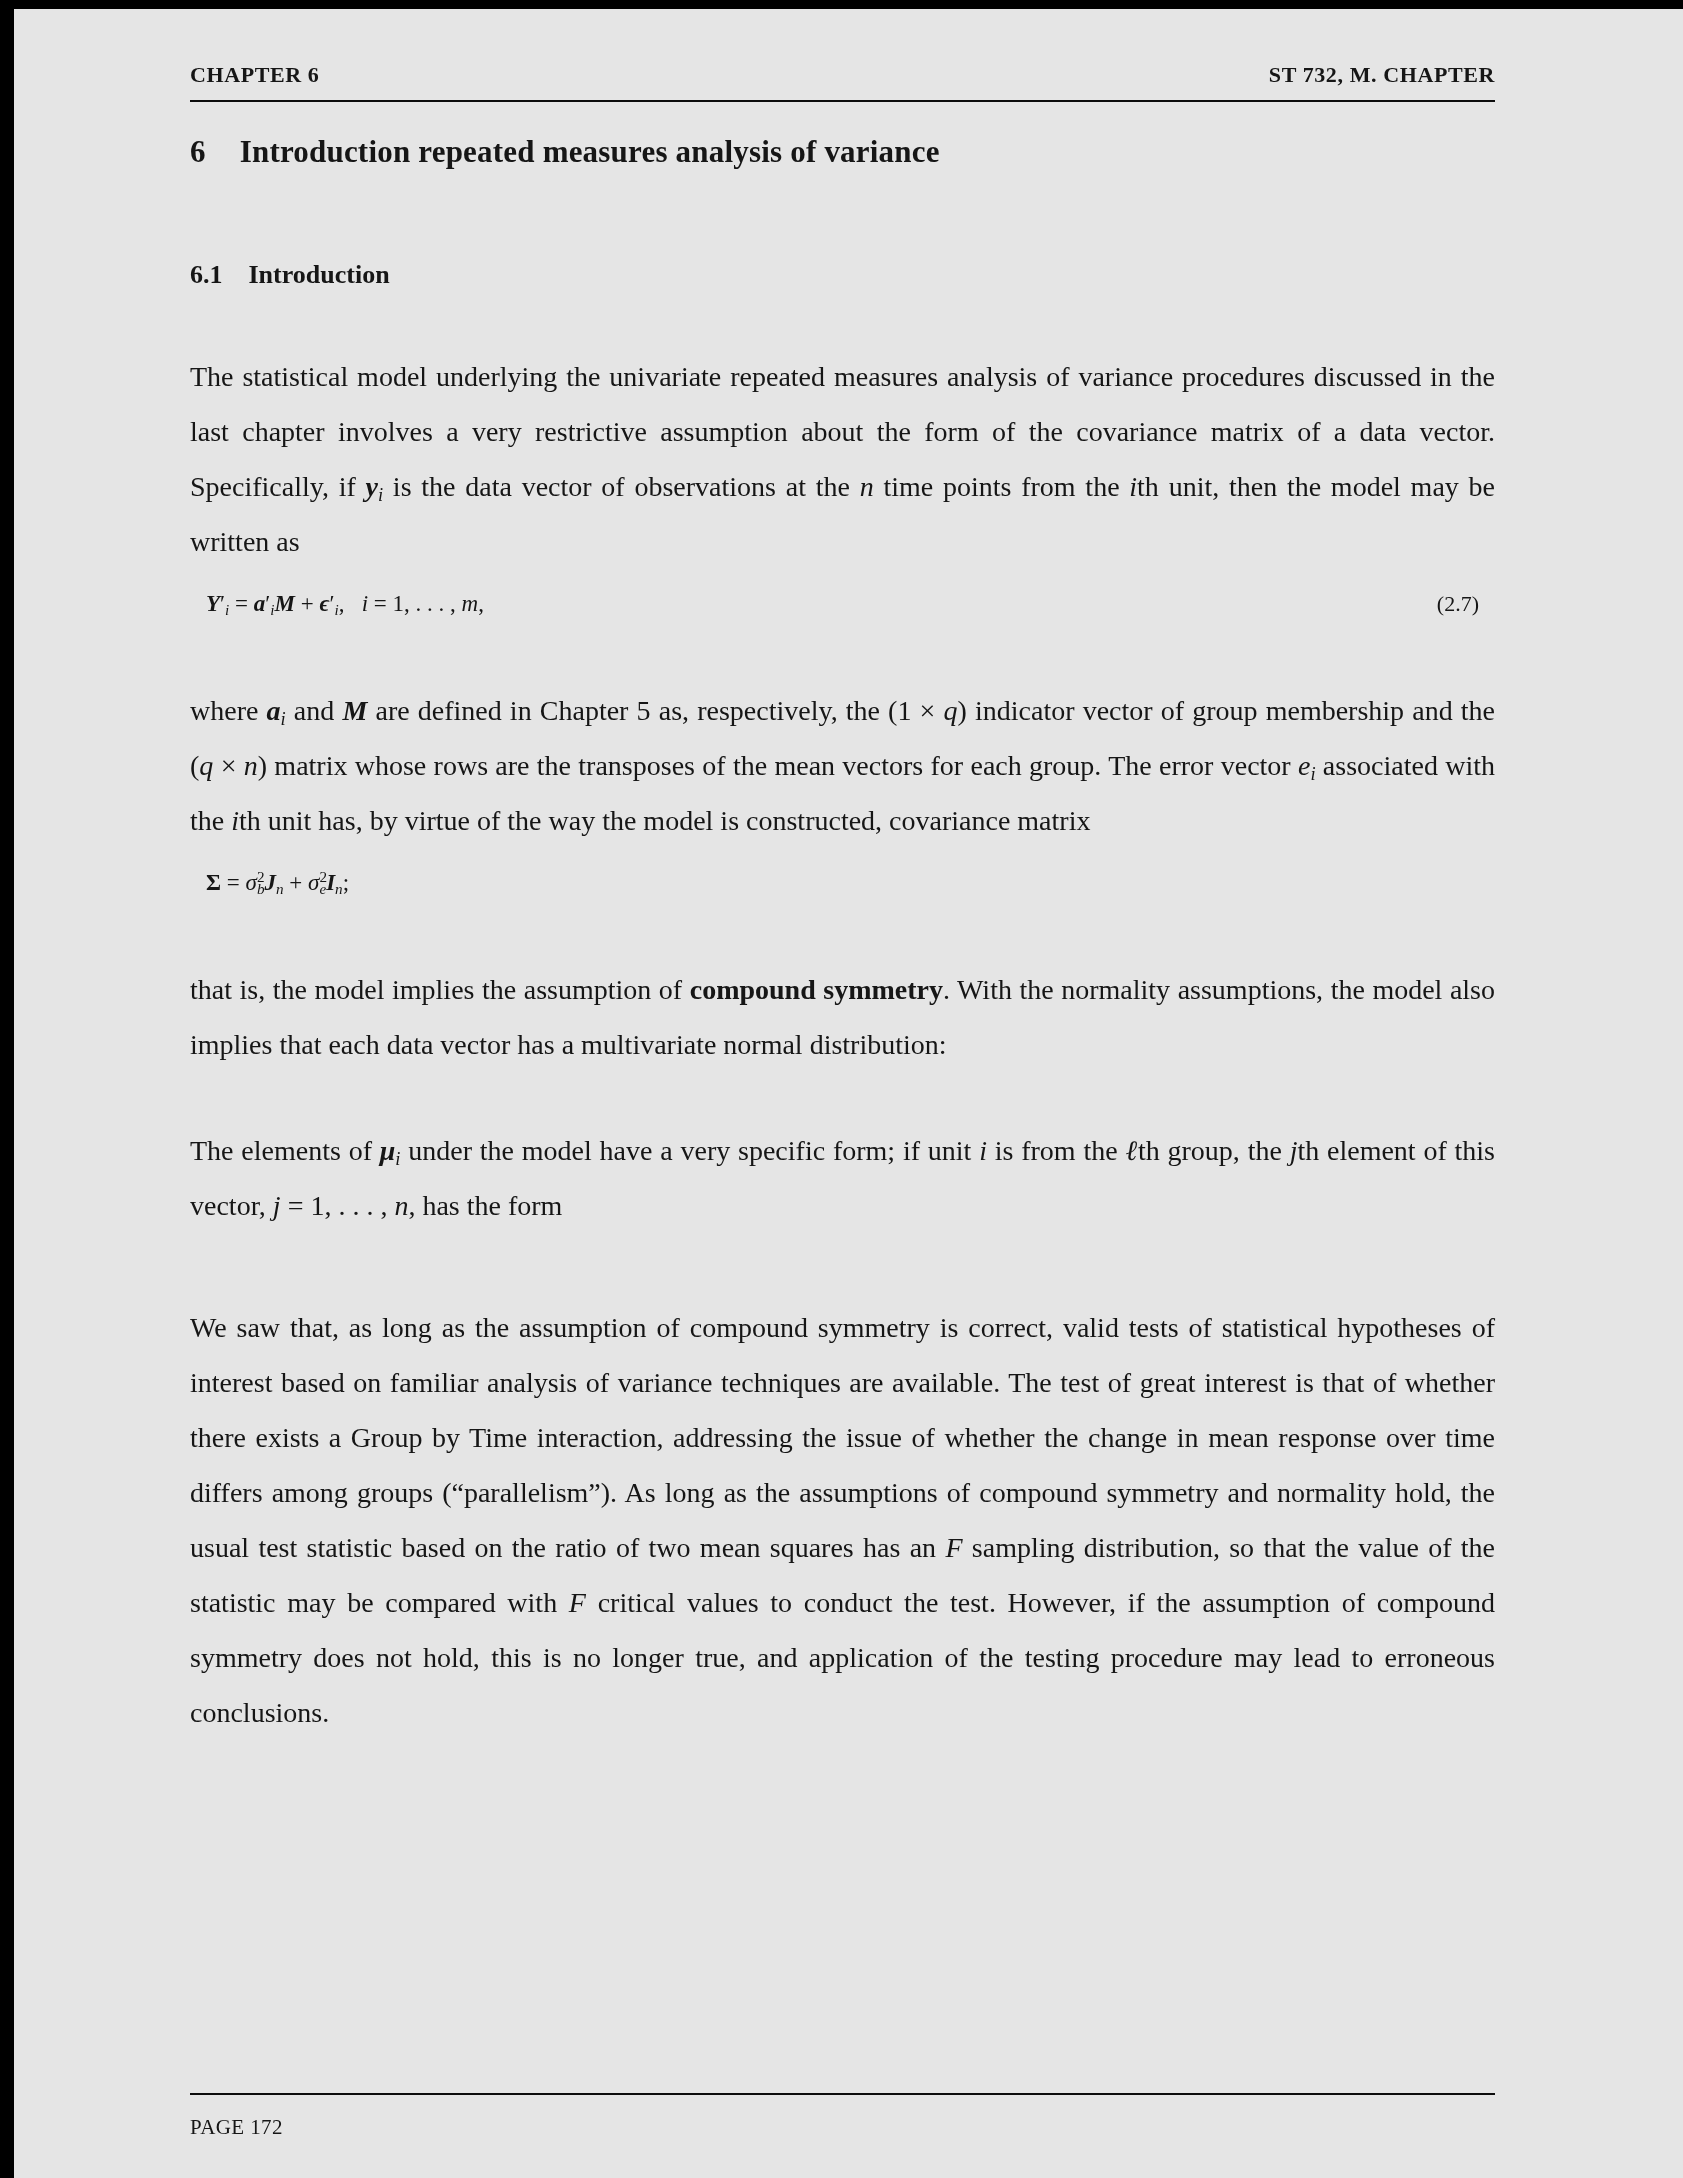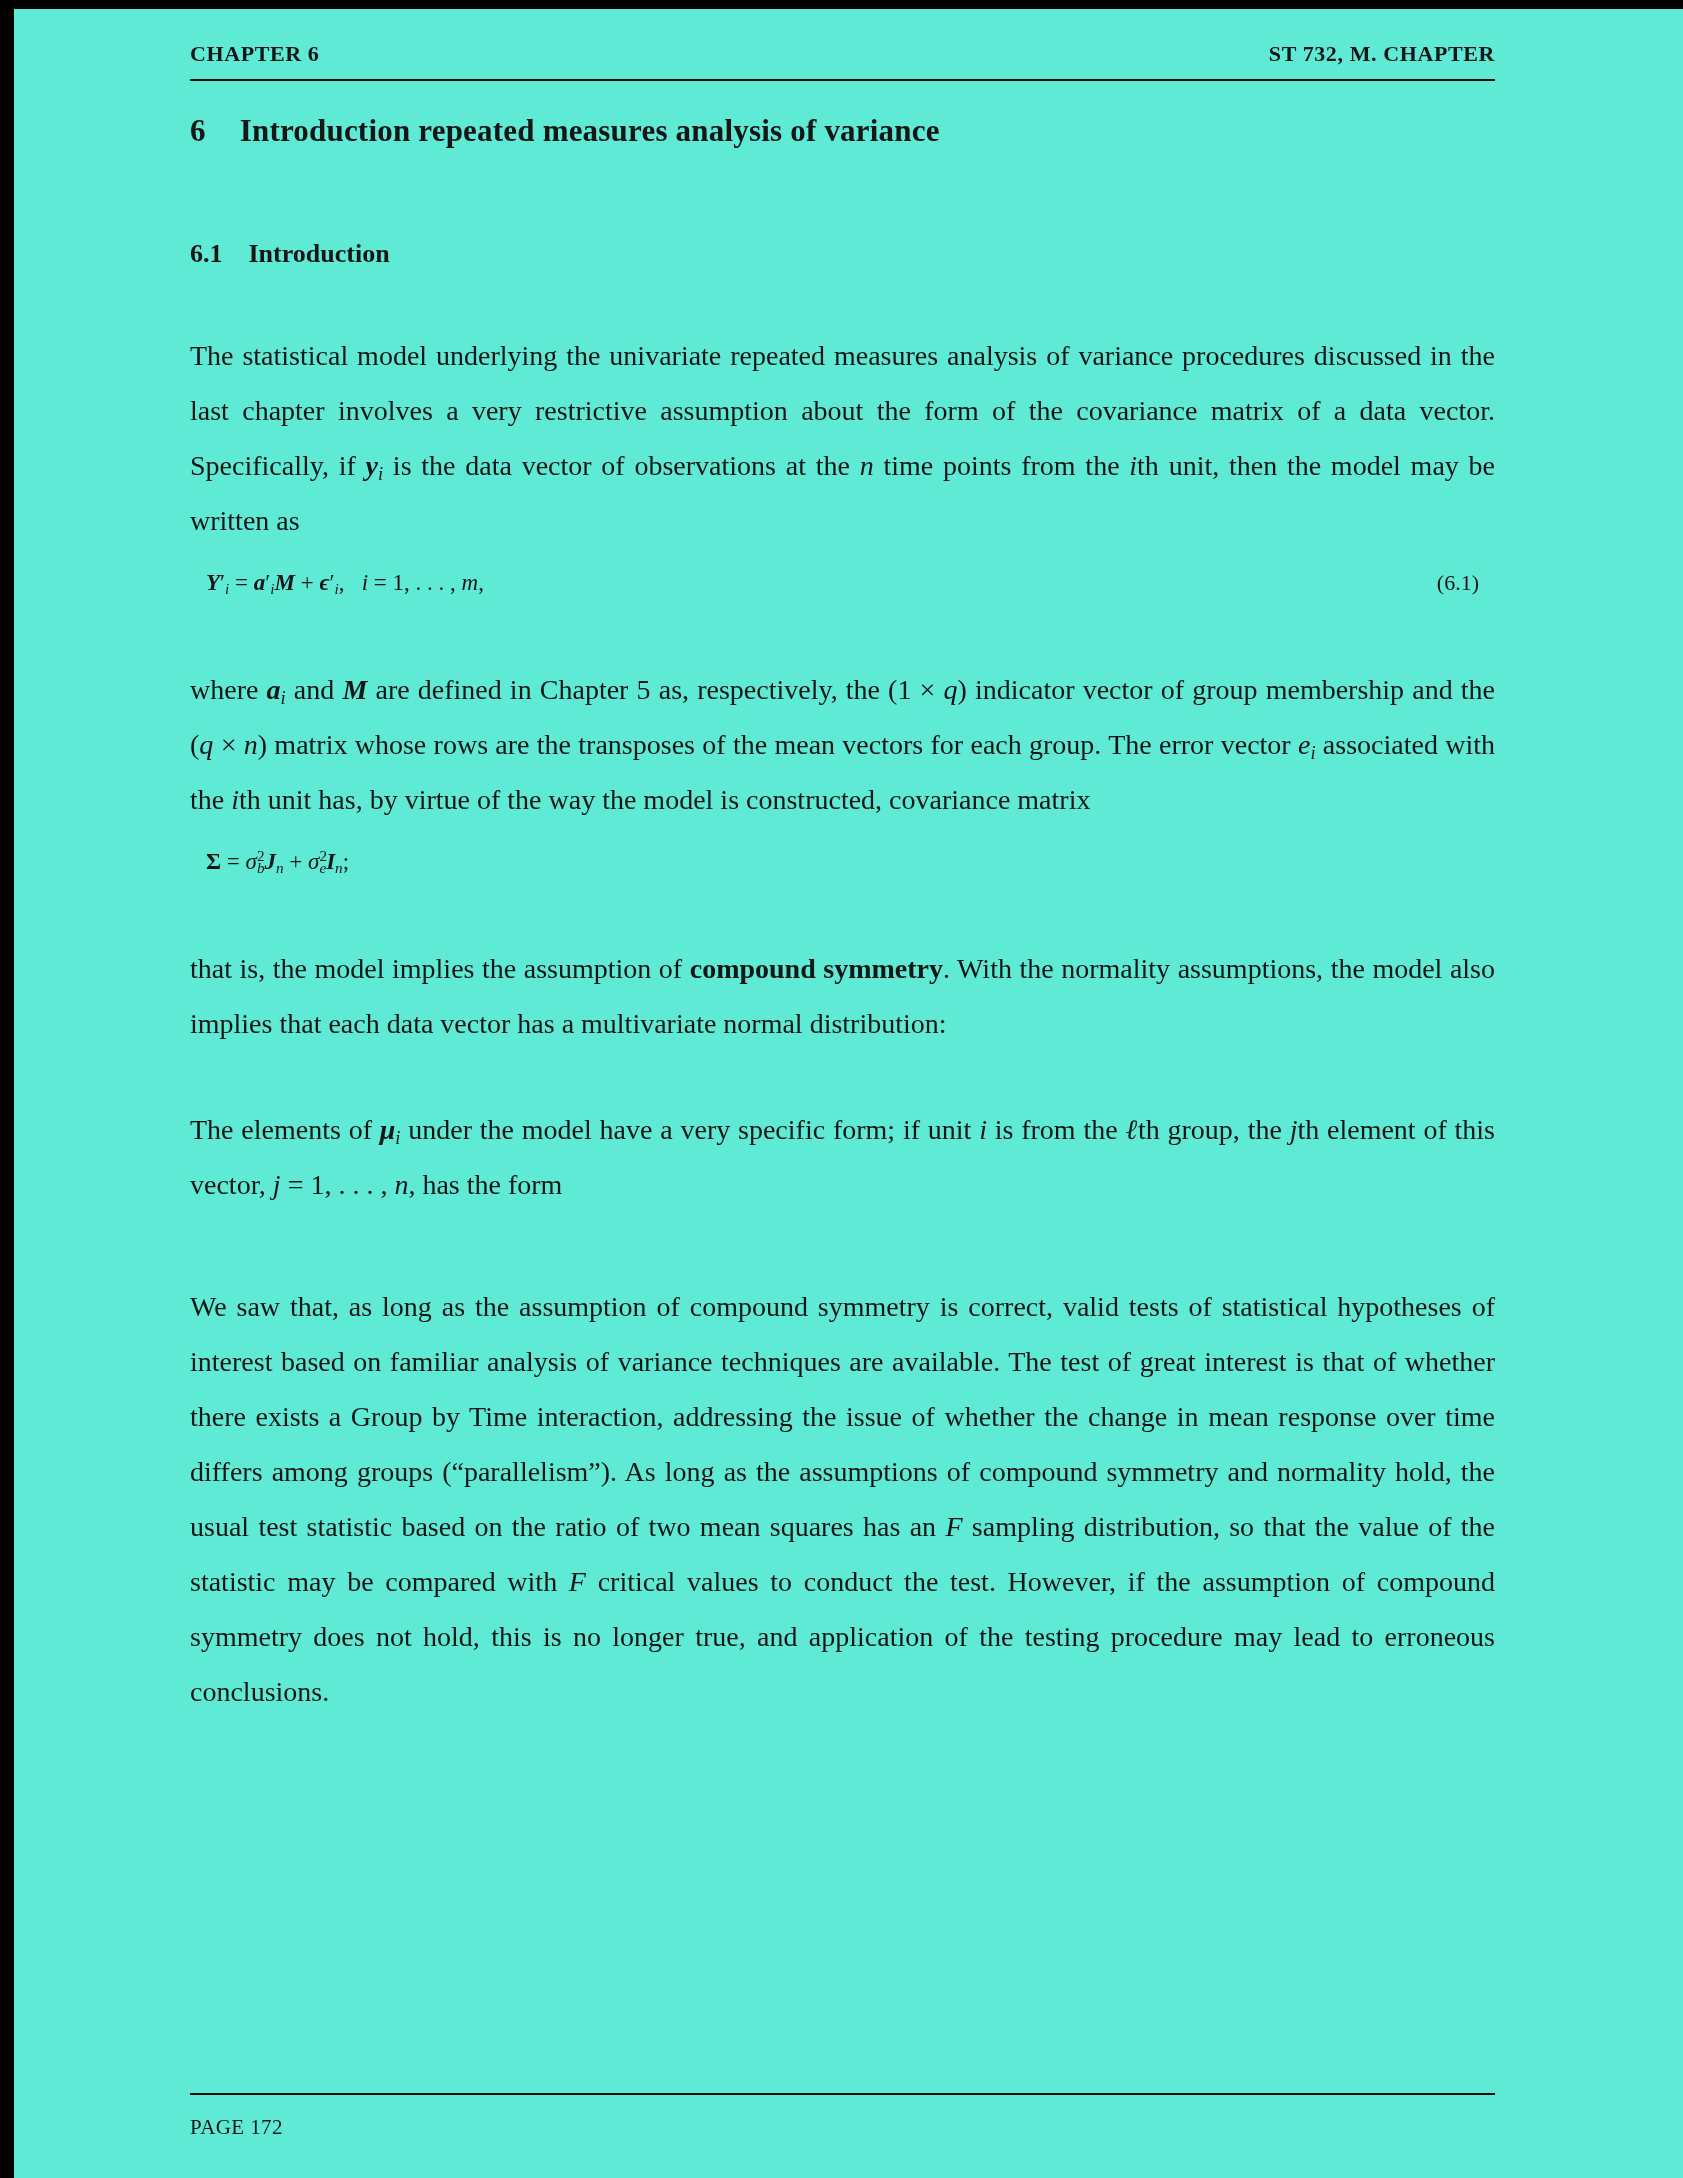--- a/index.html
+++ b/index.html
@@ -5,23 +5,23 @@
   * { box-sizing: border-box; }
   html, body {
     margin: 0; padding: 0;
     width: 1683px; height: 2178px;
     background: #000;
     font-family: "Liberation Serif", "DejaVu Serif", serif;
   }
   .page {
     position: absolute;
     left: 14px; top: 9px; right: 0; bottom: 0;
-    background: #5eead4;
+    background: #e5e5e5;
     color: #161616;
-    padding: 32px 188px 0 176px;
+    padding: 53px 188px 0 176px;
     overflow: hidden;
   }
   .header {
     display: flex;
     justify-content: space-between;
     font-weight: bold;
     font-size: 22px;
     letter-spacing: 0.6px;
   }
   .rule {
@@ -91,21 +91,21 @@
   <div class="rule"></div>
 
   <h1 class="chapter-title"><span>6</span><span class="qs"></span><span>Introduction repeated measures analysis of variance</span></h1>
 
   <h2 class="section-title"><span>6.1</span><span class="qs2"></span><span>Introduction</span></h2>
 
   <p class="body-par first">The statistical model underlying the univariate repeated measures analysis of variance procedures discussed in the last chapter involves a very restrictive assumption about the form of the covariance matrix of a data vector.  Specifically, if <b><i>y</i></b><sub><i>i</i></sub> is the data vector of observations at the <i>n</i> time points from the <i>i</i>th unit, then the model may be written as</p>
 
   <div class="eq">
     <span class="eq-body"><b><i>Y</i></b>′<sub><i>i</i></sub> = <b><i>a</i></b>′<sub><i>i</i></sub><b><i>M</i></b> + <b><i>ϵ</i></b>′<sub><i>i</i></sub>,&nbsp;&nbsp;&nbsp;<i>i</i> = 1, . . . , <i>m</i>,</span>
-    <span class="eq-tag">(6.1)</span>
+    <span class="eq-tag">(2.7)</span>
   </div>
 
   <p class="body-par">where <b><i>a</i></b><sub><i>i</i></sub> and <b><i>M</i></b> are defined in Chapter 5 as, respectively, the (1 × <i>q</i>) indicator vector of group membership and the (<i>q</i> × <i>n</i>) matrix whose rows are the transposes of the mean vectors for each group.  The error vector <i>e</i><sub><i>i</i></sub> associated with the <i>i</i>th unit has, by virtue of the way the model is constructed, covariance matrix</p>
 
   <div class="eq">
     <span class="eq-body"><b>Σ</b> = <i>σ</i><sup>2</sup><sub><i>b</i></sub><b><i>J</i></b><sub><i>n</i></sub> + <i>σ</i><sup>2</sup><sub><i>e</i></sub><b><i>I</i></b><sub><i>n</i></sub>;</span>
   </div>
 
   <p class="body-par">that is, the model implies the assumption of <b>compound symmetry</b>.  With the normality assumptions, the model also implies that each data vector has a multivariate normal distribution:</p>
 

